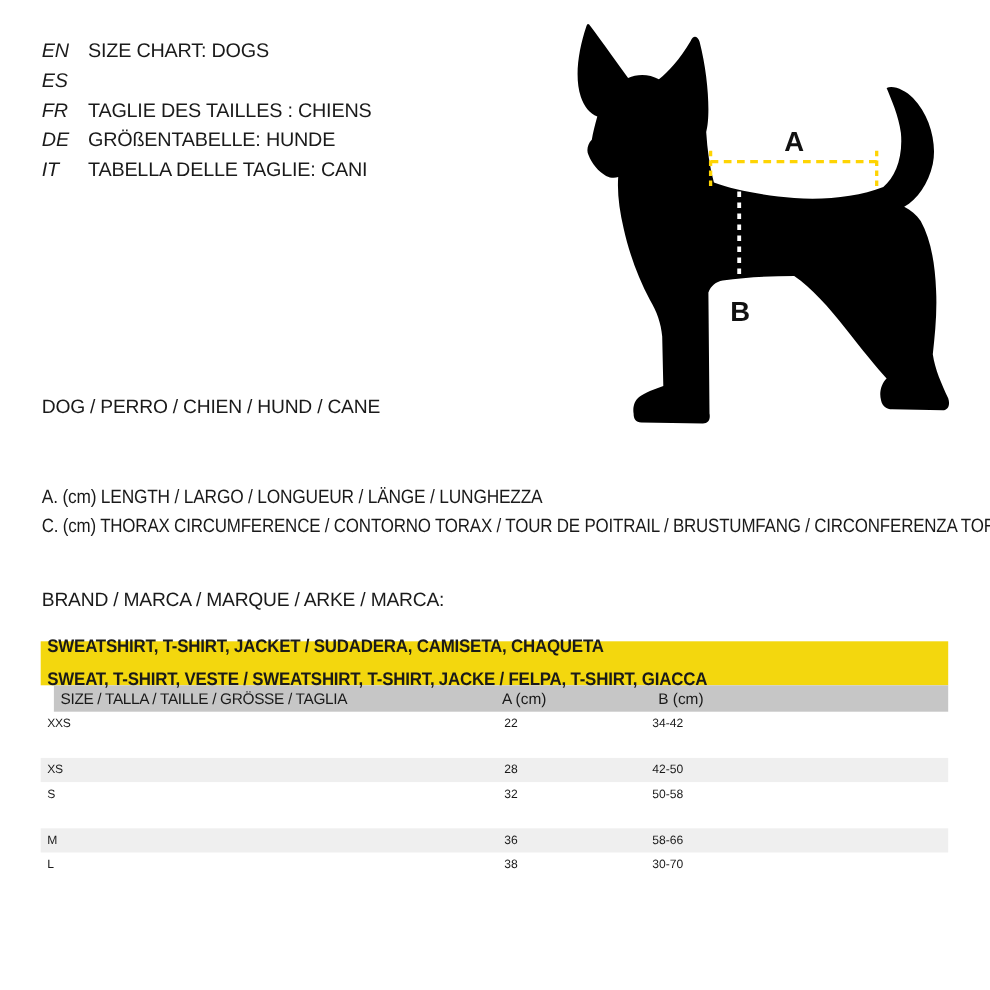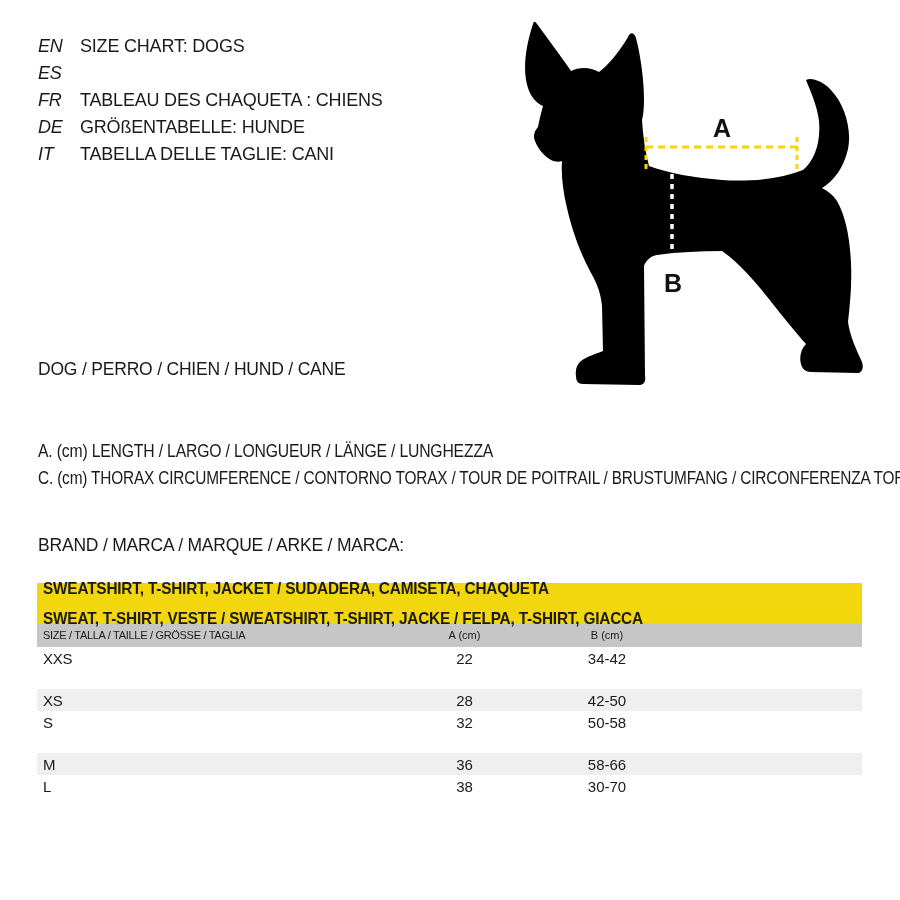--- a/index.html
+++ b/index.html
@@ -34,42 +34,42 @@
   .animal-line{top:356px;}
   .note-length{top:438px;transform:scaleX(0.9);transform-origin:0 50%;}
   .note-thorax{top:465px;transform:scaleX(0.88);transform-origin:0 50%;}
   .brand-line{top:532px;}
 
   
   .size-table{position:absolute;left:37px;top:583px;width:825px;}
   .banner{background:var(--banner_yellow);height:40px;padding:1px 0 0 6px;display:flex;flex-direction:column;justify-content:center;gap:11px;}
   .banner-line{font-weight:bold;font-size:16.5px;line-height:19px;white-space:nowrap;transform:scaleX(0.93);transform-origin:0 50%;letter-spacing:-0.2px;}
   .t-row{display:grid;grid-template-columns:355px 145px 140px 1fr;align-items:center;}
-  .t-head{background:var(--header_gray);height:24px;font-size:11px;}
-  .t-body-row{height:22px;font-size:15px;}
+  .t-head{background:var(--header_gray);height:24px;font-size:14px;margin-left:12px;}
+  .t-body-row{height:22px;font-size:11px;}
   .t-body-row.alt{background:var(--row_alt_gray);margin-top:20px;}
   .c-size{padding-left:6px;white-space:nowrap;letter-spacing:-0.3px;}
   .c-a,.c-b{text-align:center;}
 </style>
 </head>
 <body>
 
 <div class="page">
 
   <div class="lang-list">
     <div class="lang-row">
       <span class="lang-code">EN</span>
       <span class="lang-label">SIZE CHART: DOGS</span>
     </div>
     <div class="lang-row">
       <span class="lang-code">ES</span>
     </div>
     <div class="lang-row">
       <span class="lang-code">FR</span>
-      <span class="lang-label">TABLEAU DES CHAQUETA : CHIENS</span>
+      <span class="lang-label">TAGLIE DES TAILLES : CHIENS</span>
     </div>
     <div class="lang-row">
       <span class="lang-code">DE</span>
       <span class="lang-label">GRÖßENTABELLE: HUNDE</span>
     </div>
     <div class="lang-row">
       <span class="lang-code">IT</span>
       <span class="lang-label">TABELLA DELLE TAGLIE: CANI</span>
     </div>
   </div>

